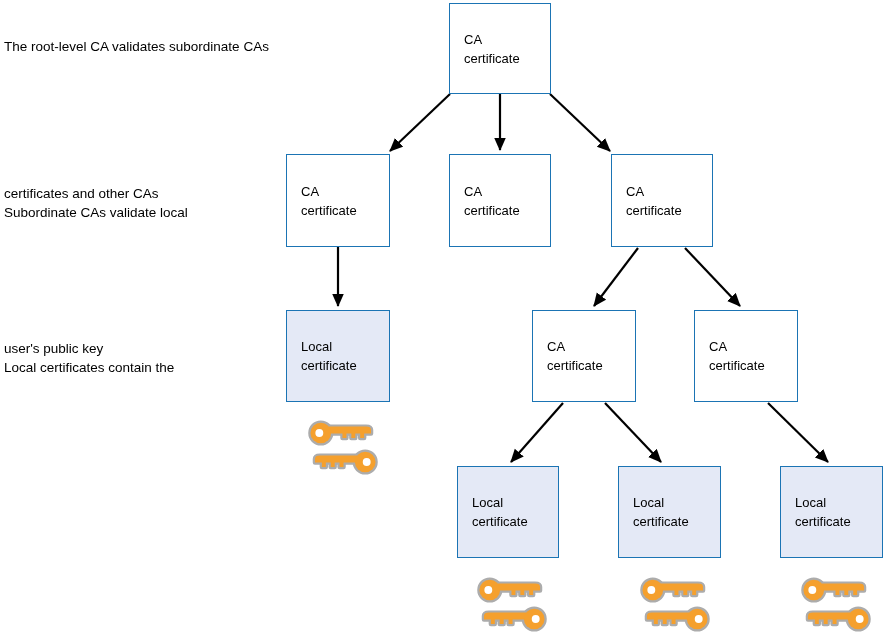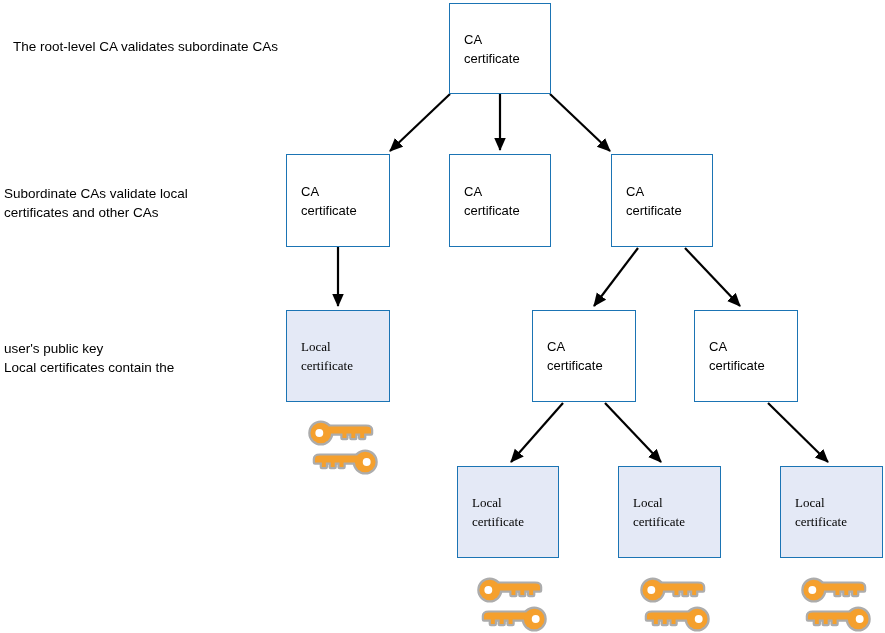--- a/index.html
+++ b/index.html
@@ -22,21 +22,21 @@
     position: absolute;
     box-sizing: border-box;
     border: 1.5px solid var(--box-border, #1b74b4);
     background: #ffffff;
     display: flex;
     align-items: center;
     padding-left: 14px;
     font-size: 13px;
     line-height: 19px;
   }
-  .node.local { background: var(--local-fill, #e4e9f6); font-family: Liberation Serif, serif; }
+  .node.local { background: var(--local-fill, #e4e9f6); }
   .annotation {
     position: absolute;
     font-size: 13.5px;
     line-height: 19px;
     white-space: nowrap;
   }
   .keypair { position: absolute; width: 74px; height: 60px; }
   .keypair svg { position: absolute; }
   .keypair svg.flip { transform: scaleX(-1); }
 </style>
@@ -56,26 +56,26 @@
         <line x1="550" y1="94" x2="610" y2="151" stroke="#000000" stroke-width="2.2" marker-end="url(#arrowhead)"></line>
         <line x1="338" y1="247" x2="338" y2="306" stroke="#000000" stroke-width="2.2" marker-end="url(#arrowhead)"></line>
         <line x1="638" y1="248" x2="594" y2="306" stroke="#000000" stroke-width="2.2" marker-end="url(#arrowhead)"></line>
         <line x1="685" y1="248" x2="740" y2="306" stroke="#000000" stroke-width="2.2" marker-end="url(#arrowhead)"></line>
         <line x1="563" y1="403" x2="511" y2="462" stroke="#000000" stroke-width="2.2" marker-end="url(#arrowhead)"></line>
         <line x1="605" y1="403" x2="661" y2="462" stroke="#000000" stroke-width="2.2" marker-end="url(#arrowhead)"></line>
         <line x1="768" y1="403" x2="828" y2="462" stroke="#000000" stroke-width="2.2" marker-end="url(#arrowhead)"></line>
       </g>
   </svg>
   <div id="annotation-layer">
-      <div class="annotation" style="left: 13px; top: 37px; text-align: center;">
+      <div class="annotation" style="left: 4px; top: 37px; text-align: center;">
         <div>The root-level CA validates subordinate CAs</div>
       </div>
       <div class="annotation" style="left: 4px; top: 184px;">
+        <div>certificates and other CAs</div>
         <div>Subordinate CAs validate local</div>
-        <div>certificates and other CAs</div>
       </div>
       <div class="annotation" style="left: 4px; top: 339px;">
         <div>user's public key</div>
         <div>Local certificates contain the</div>
       </div>
     </div>
   <div id="node-layer">
       <div class="node ca" style="left: 449px; top: 3px; width: 102px; height: 91px;">
         <div>
           <div>CA</div>

